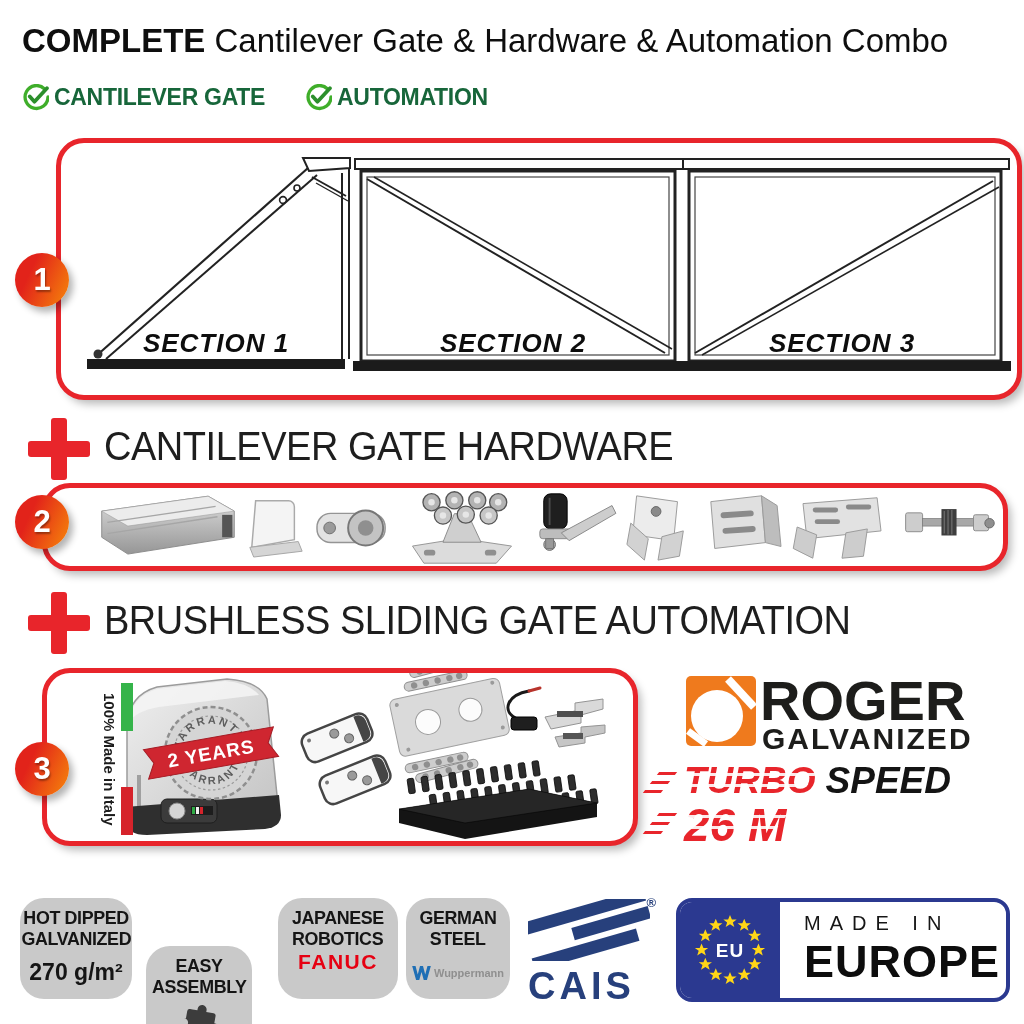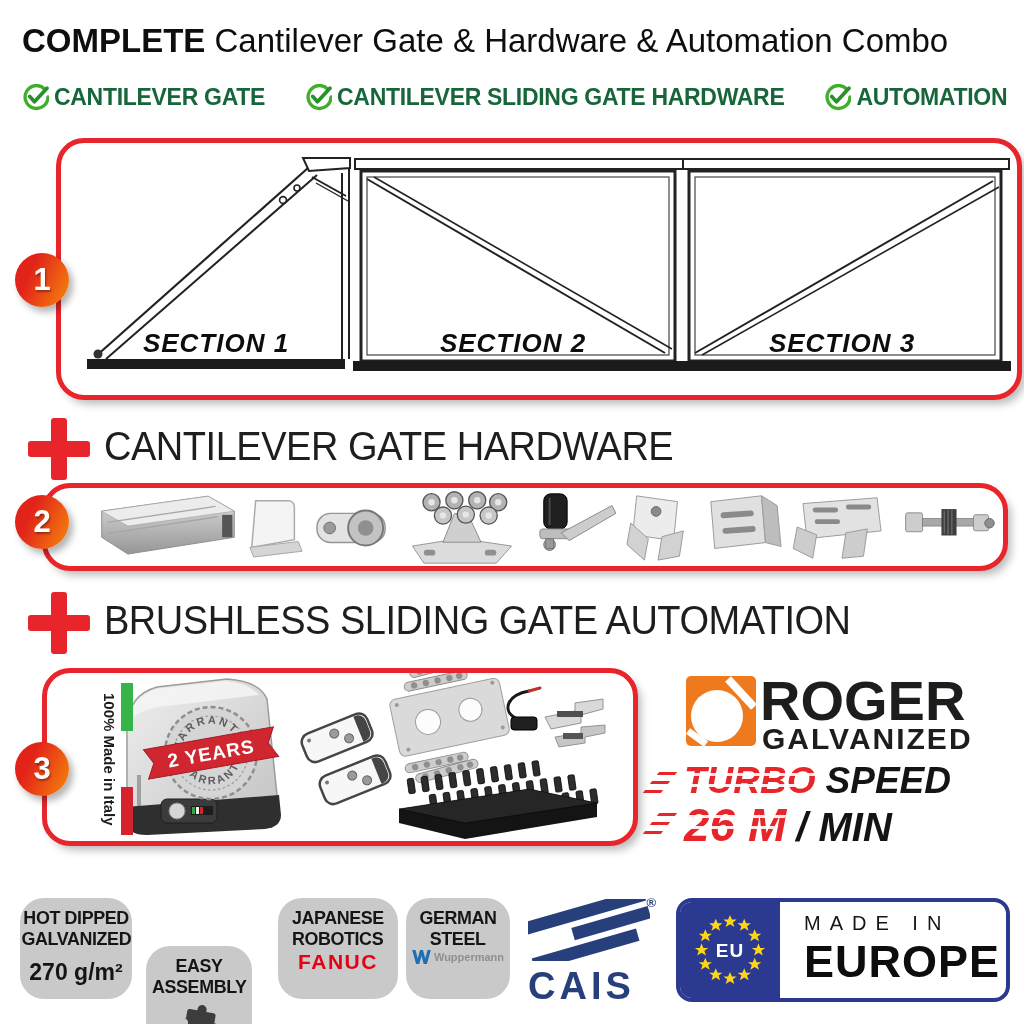--- a/index.html
+++ b/index.html
@@ -64,21 +64,21 @@
                      transform:skewX(-38deg); }
   .rstreak::after { content:""; position:absolute; left:-4px; right:0; top:32%; height:2.5px;
                     background:#fff; box-shadow:0 11px 0 #fff; transform:skewX(-38deg); opacity:.9; }
   
   .fbadge { position:absolute; top:898px; height:101px; background:#c9c9c9; border-radius:24px;
             display:flex; flex-direction:column; align-items:center; padding-top:9px; }
   .fbadge .l { font-size:19px; font-weight:800; letter-spacing:-0.4px; line-height:1.12;
                color:#151515; transform:scaleX(.94); white-space:nowrap; }
   .fbadge .val { font-size:23px; font-weight:700; color:#151515; margin-top:9px; }
   .fbadge .fanuc { font-size:21px; font-weight:800; color:#e60012; letter-spacing:1.5px; margin-top:0; }
-  .fbadge .wupp { display:flex; align-items:center; gap:3px; }
+  .fbadge .wupp { display:flex; align-items:center; gap:3px; margin-top:16px; }
   .fbadge .wupp span { font-size:11px; font-weight:700; color:#8f8f8f; }
   .cais { position:absolute; left:528px; top:899px; width:124px; }
   .cais .reg { position:absolute; right:-4px; top:-4px; font-size:13px; color:#27407c; font-weight:700; }
   .cais .name { font-size:38px; font-weight:800; color:#27407c; letter-spacing:4px; margin-top:0px; }
   .eu-badge { position:absolute; left:676px; top:898px; width:334px; height:104px;
               border:4px solid #2b3990; border-radius:16px; background:#fff; display:flex; overflow:hidden; }
   .eu-left { width:100px; background:#2b3990; position:relative; flex:0 0 auto; }
   .eu-left .eu-txt { position:absolute; left:50%; top:50%; transform:translate(-50%,-46%);
                      color:#fff; font-size:19px; font-weight:600; letter-spacing:1px; }
   .eu-right { flex:1; display:flex; flex-direction:column; justify-content:center; padding-left:24px; }
@@ -98,27 +98,20 @@
       <path d="M21.5,4.5 A11,11 0 1 0 25,12.5" fill="none" stroke="#3fae2a" stroke-width="3.2" stroke-linecap="round"></path>
       <path d="M7.5,12 L12,17 L24,4" fill="none" stroke="#2c8f2c" stroke-width="3.6" stroke-linecap="round" stroke-linejoin="round"></path>
     </svg>
     <span>CANTILEVER GATE</span>
   </div>
   <div class="feature">
     <svg width="27" height="27" viewBox="0 0 26 26">
       <path d="M21.5,4.5 A11,11 0 1 0 25,12.5" fill="none" stroke="#3fae2a" stroke-width="3.2" stroke-linecap="round"></path>
       <path d="M7.5,12 L12,17 L24,4" fill="none" stroke="#2c8f2c" stroke-width="3.6" stroke-linecap="round" stroke-linejoin="round"></path>
     </svg>
-    <span>CANTILEVER SLIDING GATE HARDWARE</span>
-  </div>
-  <div class="feature">
-    <svg width="27" height="27" viewBox="0 0 26 26">
-      <path d="M21.5,4.5 A11,11 0 1 0 25,12.5" fill="none" stroke="#3fae2a" stroke-width="3.2" stroke-linecap="round"></path>
-      <path d="M7.5,12 L12,17 L24,4" fill="none" stroke="#2c8f2c" stroke-width="3.6" stroke-linecap="round" stroke-linejoin="round"></path>
-    </svg>
     <span>AUTOMATION</span>
   </div>
 </div>
 
 <div class="red-box" id="gate-box">
   <svg width="956" height="252" viewBox="0 0 956 252">
 
     <g>
       <rect x="26" y="216" width="258" height="10" fill="#1b1b1b"></rect>
       <path d="M34,214 L247,25" stroke="#222" stroke-width="2.2" fill="none"></path>
@@ -394,21 +387,20 @@
   <path d="M2,55 L20,68" stroke="#fff" stroke-width="7"></path>
 </svg>
 <div class="roger-name">ROGER</div>
 <div class="roger-series">GALVANIZED</div>
 <div class="speed1">
   <span class="it red-it f37 rstreak">TURBO</span>
   <span class="it blk-it f37">SPEED</span>
 </div>
 <div class="speed2">
   <span class="it red-it f46 rstreak">26 M</span>
-  <span class="it blk-it f40">/ MIN</span>
 </div>
 
 <div class="fbadge" style="left:20px; width:112px;align-items:center;">
   <div class="l">HOT DIPPED</div>
   <div class="l">GALVANIZED</div>
   <div class="val">270 g/m²</div>
 </div>
 <div class="fbadge" style="left:146px; width:106px;margin-top:48px;">
   <div class="l">EASY</div>
   <div class="l">ASSEMBLY</div>

